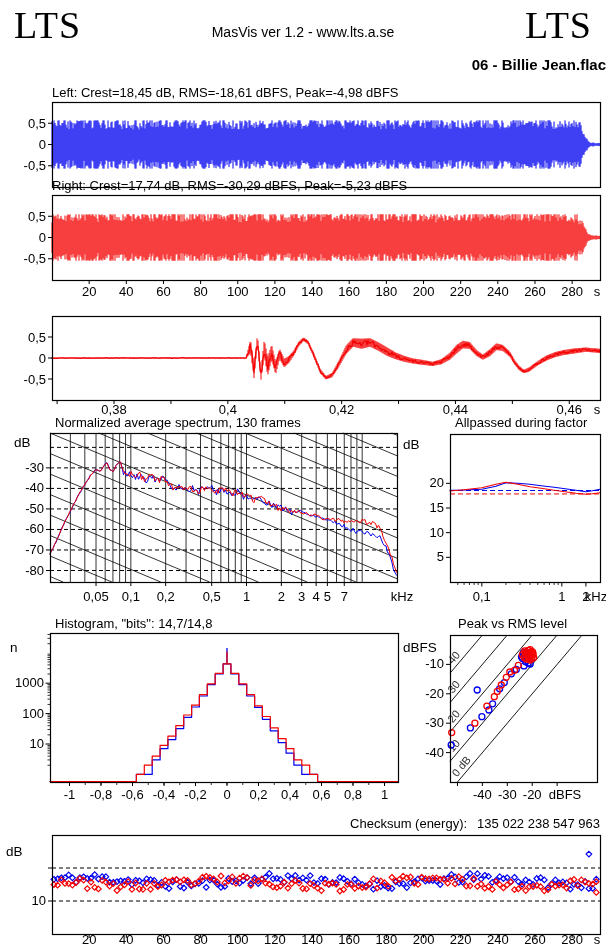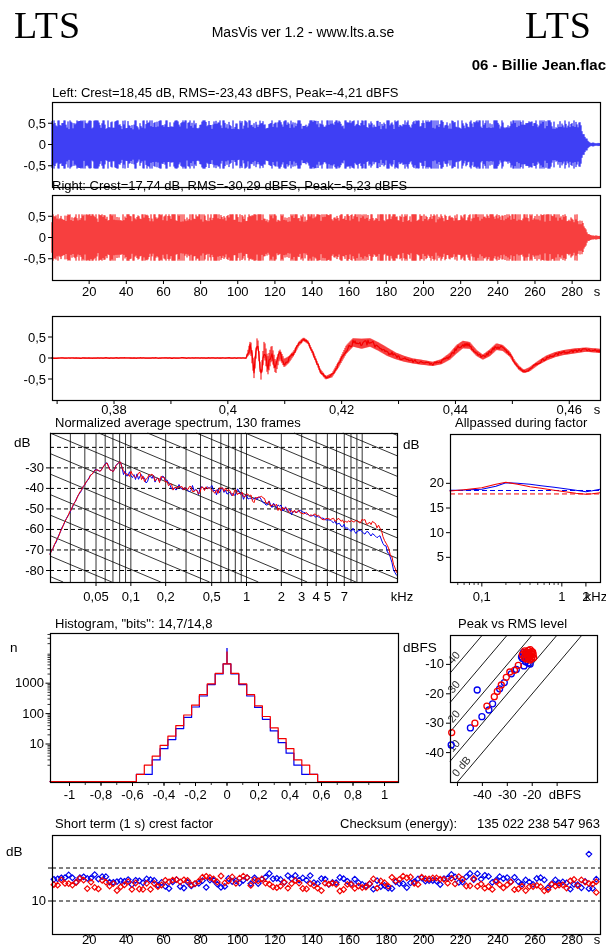--- a/index.html
+++ b/index.html
@@ -15,21 +15,21 @@
   .ptitle{position:absolute;font-size:13px;white-space:nowrap}
   .t0{left:52px;top:85px}
   .t1{left:52px;top:178px}
   .t2{left:52px;top:298px}
   .t3{left:55px;top:415px}
   .t4{left:455px;top:415px}
   .t5{left:55px;top:616px}
   .t6{left:458px;top:616px}
   .t7{left:55px;top:816px}
   .checksum{position:absolute;top:816px;right:6px;font-size:13px;white-space:nowrap}
-  .checksum .cvv{margin-left:20px}
+  .checksum .cvv{margin-left:10px}
 </style>
 </head>
 <body>
 
 <div id="page">
   <svg id="cv" width="606" height="946">
       <g>
         <path d="M52 121.1L52 167.9M53 123.8L53 165.2M54 120.4L54 168.6M55 123.0L55 166.0M56 125.4L56 163.6M57 126.3L57 162.7M58 120.5L58 168.5M59 120.4L59 168.6M60 125.1L60 163.9M61 125.7L61 163.3M62 123.1L62 165.9M63 123.0L63 166.0M64 120.4L64 168.6M65 120.4L65 168.6M66 124.7L66 164.3M67 127.6L67 161.4M68 121.4L68 167.6M69 129.1L69 159.9M70 120.4L70 168.6M71 121.7L71 167.3M72 122.7L72 166.3M73 128.3L73 160.7M74 123.1L74 165.9M75 124.4L75 164.6M76 123.4L76 165.6M77 120.4L77 168.6M78 121.4L78 167.6M79 121.0L79 168.0M80 121.0L80 168.0M81 120.4L81 168.6M82 121.2L82 167.8M83 120.4L83 168.6M84 128.1L84 160.9M85 120.4L85 168.6M86 122.9L86 166.1M87 123.8L87 165.2M88 122.6L88 166.4M89 120.7L89 168.3M90 120.4L90 168.6M91 120.8L91 168.2M92 128.4L92 160.6M93 127.5L93 161.5M94 120.7L94 168.3M95 120.4L95 168.6M96 120.4L96 168.6M97 120.4L97 168.6M98 120.5L98 168.5M99 122.5L99 166.5M100 125.1L100 163.9M101 127.8L101 161.2M102 123.3L102 165.7M103 120.4L103 168.6M104 120.4L104 168.6M105 124.6L105 164.4M106 128.9L106 160.1M107 128.1L107 160.9M108 120.4L108 168.6M109 127.2L109 161.8M110 127.4L110 161.6M111 122.2L111 166.8M112 121.5L112 167.5M113 127.7L113 161.3M114 127.7L114 161.3M115 121.6L115 167.4M116 121.0L116 168.0M117 120.4L117 168.6M118 120.4L118 168.6M119 124.9L119 164.1M120 124.3L120 164.7M121 126.1L121 162.9M122 129.1L122 159.9M123 120.7L123 168.3M124 124.4L124 164.6M125 120.4L125 168.6M126 128.2L126 160.8M127 128.0L127 161.0M128 121.1L128 167.9M129 125.3L129 163.7M130 125.8L130 163.2M131 128.0L131 161.0M132 125.1L132 163.9M133 129.3L133 159.7M134 124.6L134 164.4M135 120.4L135 168.6M136 120.4L136 168.6M137 126.1L137 162.9M138 127.4L138 161.6M139 129.4L139 159.6M140 123.2L140 165.8M141 126.1L141 162.9M142 127.6L142 161.4M143 120.6L143 168.4M144 120.4L144 168.6M145 128.4L145 160.6M146 124.1L146 164.9M147 120.4L147 168.6M148 123.0L148 166.0M149 122.3L149 166.7M150 120.4L150 168.6M151 126.2L151 162.8M152 120.4L152 168.6M153 126.9L153 162.1M154 122.9L154 166.1M155 122.2L155 166.8M156 127.1L156 161.9M157 121.7L157 167.3M158 126.5L158 162.5M159 121.1L159 167.9M160 120.4L160 168.6M161 120.4L161 168.6M162 125.4L162 163.6M163 125.0L163 164.0M164 126.7L164 162.3M165 124.3L165 164.7M166 120.4L166 168.6M167 120.4L167 168.6M168 126.9L168 162.1M169 127.1L169 161.9M170 122.3L170 166.7M171 126.5L171 162.5M172 126.5L172 162.5M173 126.8L173 162.2M174 122.4L174 166.6M175 120.7L175 168.3M176 120.4L176 168.6M177 120.4L177 168.6M178 121.4L178 167.6M179 124.6L179 164.4M180 126.5L180 162.5M181 123.1L181 165.9M182 122.2L182 166.8M183 120.4L183 168.6M184 122.2L184 166.8M185 120.4L185 168.6M186 120.4L186 168.6M187 128.5L187 160.5M188 122.8L188 166.2M189 122.3L189 166.7M190 120.4L190 168.6M191 126.0L191 163.0M192 122.8L192 166.2M193 127.7L193 161.3M194 120.5L194 168.5M195 124.5L195 164.5M196 123.1L196 165.9M197 128.1L197 160.9M198 128.5L198 160.5M199 127.7L199 161.3M200 124.9L200 164.1M201 124.6L201 164.4M202 121.6L202 167.4M203 120.4L203 168.6M204 120.4L204 168.6M205 120.4L205 168.6M206 122.0L206 167.0M207 126.2L207 162.8M208 125.2L208 163.8M209 121.0L209 168.0M210 125.0L210 164.0M211 125.0L211 164.0M212 128.8L212 160.2M213 124.5L213 164.5M214 121.4L214 167.6M215 123.7L215 165.3M216 120.8L216 168.2M217 123.8L217 165.2M218 122.5L218 166.5M219 122.5L219 166.5M220 120.4L220 168.6M221 125.4L221 163.6M222 128.1L222 160.9M223 120.4L223 168.6M224 120.4L224 168.6M225 122.9L225 166.1M226 127.6L226 161.4M227 124.2L227 164.8M228 128.5L228 160.5M229 121.9L229 167.1M230 125.1L230 163.9M231 126.1L231 162.9M232 129.0L232 160.0M233 120.4L233 168.6M234 128.7L234 160.3M235 127.0L235 162.0M236 123.5L236 165.5M237 123.5L237 165.5M238 128.9L238 160.1M239 129.3L239 159.7M240 120.7L240 168.3M241 122.7L241 166.3M242 121.1L242 167.9M243 128.7L243 160.3M244 125.6L244 163.4M245 120.4L245 168.6M246 121.1L246 167.9M247 122.3L247 166.7M248 127.6L248 161.4M249 120.4L249 168.6M250 120.5L250 168.5M251 125.2L251 163.8M252 124.8L252 164.2M253 126.8L253 162.2M254 123.2L254 165.8M255 128.1L255 160.9M256 121.8L256 167.2M257 124.7L257 164.3M258 126.9L258 162.1M259 124.7L259 164.3M260 120.6L260 168.4M261 123.4L261 165.6M262 123.1L262 165.9M263 121.2L263 167.8M264 124.7L264 164.3M265 124.4L265 164.6M266 128.6L266 160.4M267 128.1L267 160.9M268 127.8L268 161.2M269 124.1L269 164.9M270 123.5L270 165.5M271 123.0L271 166.0M272 120.4L272 168.6M273 126.9L273 162.1M274 123.8L274 165.2M275 122.7L275 166.3M276 122.5L276 166.5M277 127.4L277 161.6M278 122.3L278 166.7M279 120.4L279 168.6M280 120.4L280 168.6M281 122.2L281 166.8M282 124.5L282 164.5M283 126.7L283 162.3M284 121.3L284 167.7M285 120.4L285 168.6M286 120.4L286 168.6M287 124.8L287 164.2M288 122.4L288 166.6M289 123.7L289 165.3M290 127.9L290 161.1M291 120.6L291 168.4M292 124.4L292 164.6M293 122.3L293 166.7M294 127.5L294 161.5M295 122.7L295 166.3M296 126.1L296 162.9M297 123.5L297 165.5M298 120.4L298 168.6M299 120.4L299 168.6M300 120.4L300 168.6M301 123.7L301 165.3M302 128.7L302 160.3M303 125.9L303 163.1M304 126.0L304 163.0M305 125.8L305 163.2M306 124.7L306 164.3M307 127.1L307 161.9M308 125.7L308 163.3M309 123.4L309 165.6M310 120.4L310 168.6M311 120.4L311 168.6M312 120.4L312 168.6M313 121.9L313 167.1M314 120.4L314 168.6M315 120.9L315 168.1M316 120.8L316 168.2M317 124.3L317 164.7M318 121.0L318 168.0M319 127.2L319 161.8M320 123.4L320 165.6M321 124.2L321 164.8M322 120.4L322 168.6M323 124.6L323 164.4M324 126.6L324 162.4M325 126.9L325 162.1M326 125.4L326 163.6M327 120.4L327 168.6M328 120.4L328 168.6M329 124.8L329 164.2M330 120.4L330 168.6M331 123.7L331 165.3M332 120.4L332 168.6M333 123.5L333 165.5M334 124.9L334 164.1M335 121.8L335 167.2M336 120.4L336 168.6M337 120.4L337 168.6M338 122.5L338 166.5M339 120.7L339 168.3M340 121.7L340 167.3M341 123.8L341 165.2M342 126.3L342 162.7M343 125.6L343 163.4M344 128.5L344 160.5M345 120.4L345 168.6M346 120.4L346 168.6M347 122.3L347 166.7M348 122.5L348 166.5M349 122.6L349 166.4M350 120.4L350 168.6M351 123.1L351 165.9M352 121.5L352 167.5M353 121.1L353 167.9M354 120.4L354 168.6M355 126.1L355 162.9M356 124.7L356 164.3M357 123.9L357 165.1M358 120.4L358 168.6M359 125.0L359 164.0M360 125.8L360 163.2M361 122.9L361 166.1M362 120.4L362 168.6M363 120.7L363 168.3M364 125.1L364 163.9M365 120.5L365 168.5M366 120.4L366 168.6M367 127.0L367 162.0M368 127.9L368 161.1M369 123.3L369 165.7M370 124.7L370 164.3M371 121.4L371 167.6M372 123.3L372 165.7M373 127.3L373 161.7M374 124.7L374 164.3M375 126.6L375 162.4M376 126.9L376 162.1M377 120.9L377 168.1M378 120.8L378 168.2M379 125.8L379 163.2M380 122.0L380 167.0M381 129.1L381 159.9M382 123.9L382 165.1M383 125.8L383 163.2M384 122.6L384 166.4M385 124.1L385 164.9M386 128.6L386 160.4M387 120.4L387 168.6M388 120.4L388 168.6M389 120.4L389 168.6M390 125.3L390 163.7M391 123.5L391 165.5M392 122.4L392 166.6M393 124.6L393 164.4M394 129.0L394 160.0M395 120.4L395 168.6M396 121.9L396 167.1M397 121.1L397 167.9M398 120.4L398 168.6M399 126.7L399 162.3M400 124.9L400 164.1M401 125.5L401 163.5M402 126.4L402 162.6M403 124.2L403 164.8M404 124.7L404 164.3M405 120.4L405 168.6M406 124.8L406 164.2M407 122.3L407 166.7M408 120.4L408 168.6M409 124.9L409 164.1M410 126.6L410 162.4M411 127.8L411 161.2M412 124.5L412 164.5M413 122.2L413 166.8M414 120.9L414 168.1M415 123.7L415 165.3M416 120.4L416 168.6M417 121.1L417 167.9M418 120.4L418 168.6M419 120.6L419 168.4M420 126.5L420 162.5M421 126.2L421 162.8M422 123.1L422 165.9M423 120.4L423 168.6M424 122.9L424 166.1M425 128.1L425 160.9M426 120.4L426 168.6M427 122.0L427 167.0M428 120.4L428 168.6M429 122.1L429 166.9M430 121.5L430 167.5M431 120.4L431 168.6M432 120.4L432 168.6M433 127.8L433 161.2M434 120.4L434 168.6M435 128.5L435 160.5M436 120.4L436 168.6M437 125.3L437 163.7M438 120.4L438 168.6M439 127.0L439 162.0M440 124.1L440 164.9M441 120.4L441 168.6M442 120.4L442 168.6M443 121.9L443 167.1M444 127.6L444 161.4M445 125.4L445 163.6M446 124.9L446 164.1M447 122.3L447 166.7M448 125.5L448 163.5M449 128.6L449 160.4M450 123.4L450 165.6M451 128.7L451 160.3M452 120.5L452 168.5M453 120.9L453 168.1M454 122.5L454 166.5M455 122.1L455 166.9M456 126.7L456 162.3M457 127.3L457 161.7M458 120.4L458 168.6M459 127.4L459 161.6M460 127.9L460 161.1M461 128.7L461 160.3M462 120.4L462 168.6M463 123.3L463 165.7M464 125.6L464 163.4M465 128.2L465 160.8M466 122.7L466 166.3M467 123.9L467 165.1M468 126.7L468 162.3M469 127.3L469 161.7M470 121.7L470 167.3M471 120.4L471 168.6M472 123.5L472 165.5M473 127.1L473 161.9M474 121.9L474 167.1M475 122.6L475 166.4M476 121.4L476 167.6M477 120.4L477 168.6M478 122.2L478 166.8M479 120.4L479 168.6M480 120.4L480 168.6M481 126.6L481 162.4M482 128.0L482 161.0M483 120.4L483 168.6M484 124.8L484 164.2M485 123.1L485 165.9M486 120.4L486 168.6M487 127.9L487 161.1M488 120.4L488 168.6M489 127.5L489 161.5M490 123.4L490 165.6M491 128.0L491 161.0M492 124.2L492 164.8M493 127.5L493 161.5M494 120.4L494 168.6M495 120.4L495 168.6M496 120.4L496 168.6M497 120.4L497 168.6M498 122.9L498 166.1M499 124.6L499 164.4M500 128.5L500 160.5M501 126.4L501 162.6M502 120.4L502 168.6M503 122.5L503 166.5M504 127.3L504 161.7M505 128.2L505 160.8M506 127.3L506 161.7M507 127.4L507 161.6M508 125.3L508 163.7M509 127.6L509 161.4M510 126.1L510 162.9M511 121.4L511 167.6M512 123.6L512 165.4M513 120.4L513 168.6M514 120.4L514 168.6M515 122.9L515 166.1M516 120.4L516 168.6M517 127.1L517 161.9M518 120.4L518 168.6M519 125.8L519 163.2M520 120.4L520 168.6M521 121.9L521 167.1M522 124.6L522 164.4M523 120.4L523 168.6M524 124.7L524 164.3M525 124.8L525 164.2M526 123.1L526 165.9M527 123.2L527 165.8M528 123.0L528 166.0M529 121.3L529 167.7M530 122.3L530 166.7M531 121.7L531 167.3M532 121.5L532 167.5M533 126.0L533 163.0M534 123.2L534 165.8M535 123.0L535 166.0M536 120.4L536 168.6M537 124.3L537 164.7M538 127.2L538 161.8M539 125.5L539 163.5M540 120.4L540 168.6M541 123.6L541 165.4M542 120.4L542 168.6M543 122.0L543 167.0M544 120.4L544 168.6M545 128.3L545 160.7M546 121.2L546 167.8M547 126.0L547 163.0M548 120.4L548 168.6M549 120.4L549 168.6M550 120.4L550 168.6M551 122.3L551 166.7M552 126.3L552 162.7M553 128.7L553 160.3M554 121.6L554 167.4M555 128.9L555 160.1M556 127.3L556 161.7M557 128.2L557 160.8M558 124.3L558 164.7M559 126.9L559 162.1M560 121.2L560 167.8M561 126.9L561 162.1M562 123.6L562 165.4M563 125.4L563 163.6M564 127.4L564 161.6M565 120.4L565 168.6M566 123.9L566 165.1M567 127.6L567 161.4M568 125.6L568 163.4M569 121.5L569 167.5M570 127.1L570 161.9M571 124.0L571 165.0M572 123.1L572 165.9M573 126.2L573 162.8M574 120.4L574 168.6M575 126.9L575 162.1M576 121.9L576 167.1M577 124.4L577 164.6M578 127.3L578 161.7M579 122.5L579 166.5M580 122.2L580 166.8M581 125.3L581 163.7M582 131.2L582 157.8M583 134.2L583 154.8M584 134.2L584 154.8M585 136.9L585 152.1M586 138.5L586 150.5M587 138.6L587 150.4M588 140.8L588 148.2M589 141.8L589 147.2M590 142.5L590 146.5M591 143.1L591 145.9M592 142.8L592 146.2M593 142.5L593 146.5M594 142.8L594 146.2M595 143.3L595 145.7M596 143.2L596 145.8M597 143.4L597 145.6M598 142.9L598 146.1M599 143.2L599 145.8M600 143.0L600 146.0" fill="none" stroke="#0000f0" stroke-width="1"></path>
         <rect x="52.5" y="102.5" width="548" height="85" fill="none" stroke="#000000" stroke-width="1.2"></rect>
         <line x1="48" y1="123.25" x2="52" y2="123.25" stroke="#000000" stroke-width="1"></line>
@@ -735,23 +735,22 @@
         <line x1="572.1355932203389" y1="934" x2="572.1355932203389" y2="938" stroke="#000000" stroke-width="1"></line>
         <text x="572.1355932203389" y="944" font-size="13" text-anchor="middle" fill="#000" font-family="&quot;Liberation Sans&quot;,sans-serif">280</text>
         <text x="597" y="944" font-size="13" text-anchor="middle" fill="#000" font-family="&quot;Liberation Sans&quot;,sans-serif">s</text>
       </g>
     </svg>
   <div class="logo left">LTS</div>
   <div class="appline">MasVis ver 1.2 - www.lts.a.se</div>
   <div class="logo right">LTS</div>
   <div class="tracktitle">06 - Billie Jean.flac</div>
 
-  <div class="ptitle t0">Left: Crest=18,45 dB, RMS=-23,43 dBFS, Peak=-4,21 dBFS</div>
+  <div class="ptitle t0">Left: Crest=18,45 dB, RMS=-18,61 dBFS, Peak=-4,98 dBFS</div>
   <div class="ptitle t1">Right: Crest=17,74 dB, RMS=-30,29 dBFS, Peak=-5,23 dBFS</div>
   <div class="ptitle t3">Normalized average spectrum, 130 frames</div>
   <div class="ptitle t4">Allpassed during factor</div>
   <div class="ptitle t5">Histogram, "bits": 14,7/14,8</div>
   <div class="ptitle t6">Peak vs RMS level</div>
-  <div class="ptitle t7">Short term (1 s) crest factor</div>
   <div class="checksum">
     <span>Checksum (energy):</span><span class="cvv">135 022 238 547 963</span>
   </div>
 </div>
 
 </body></html>

